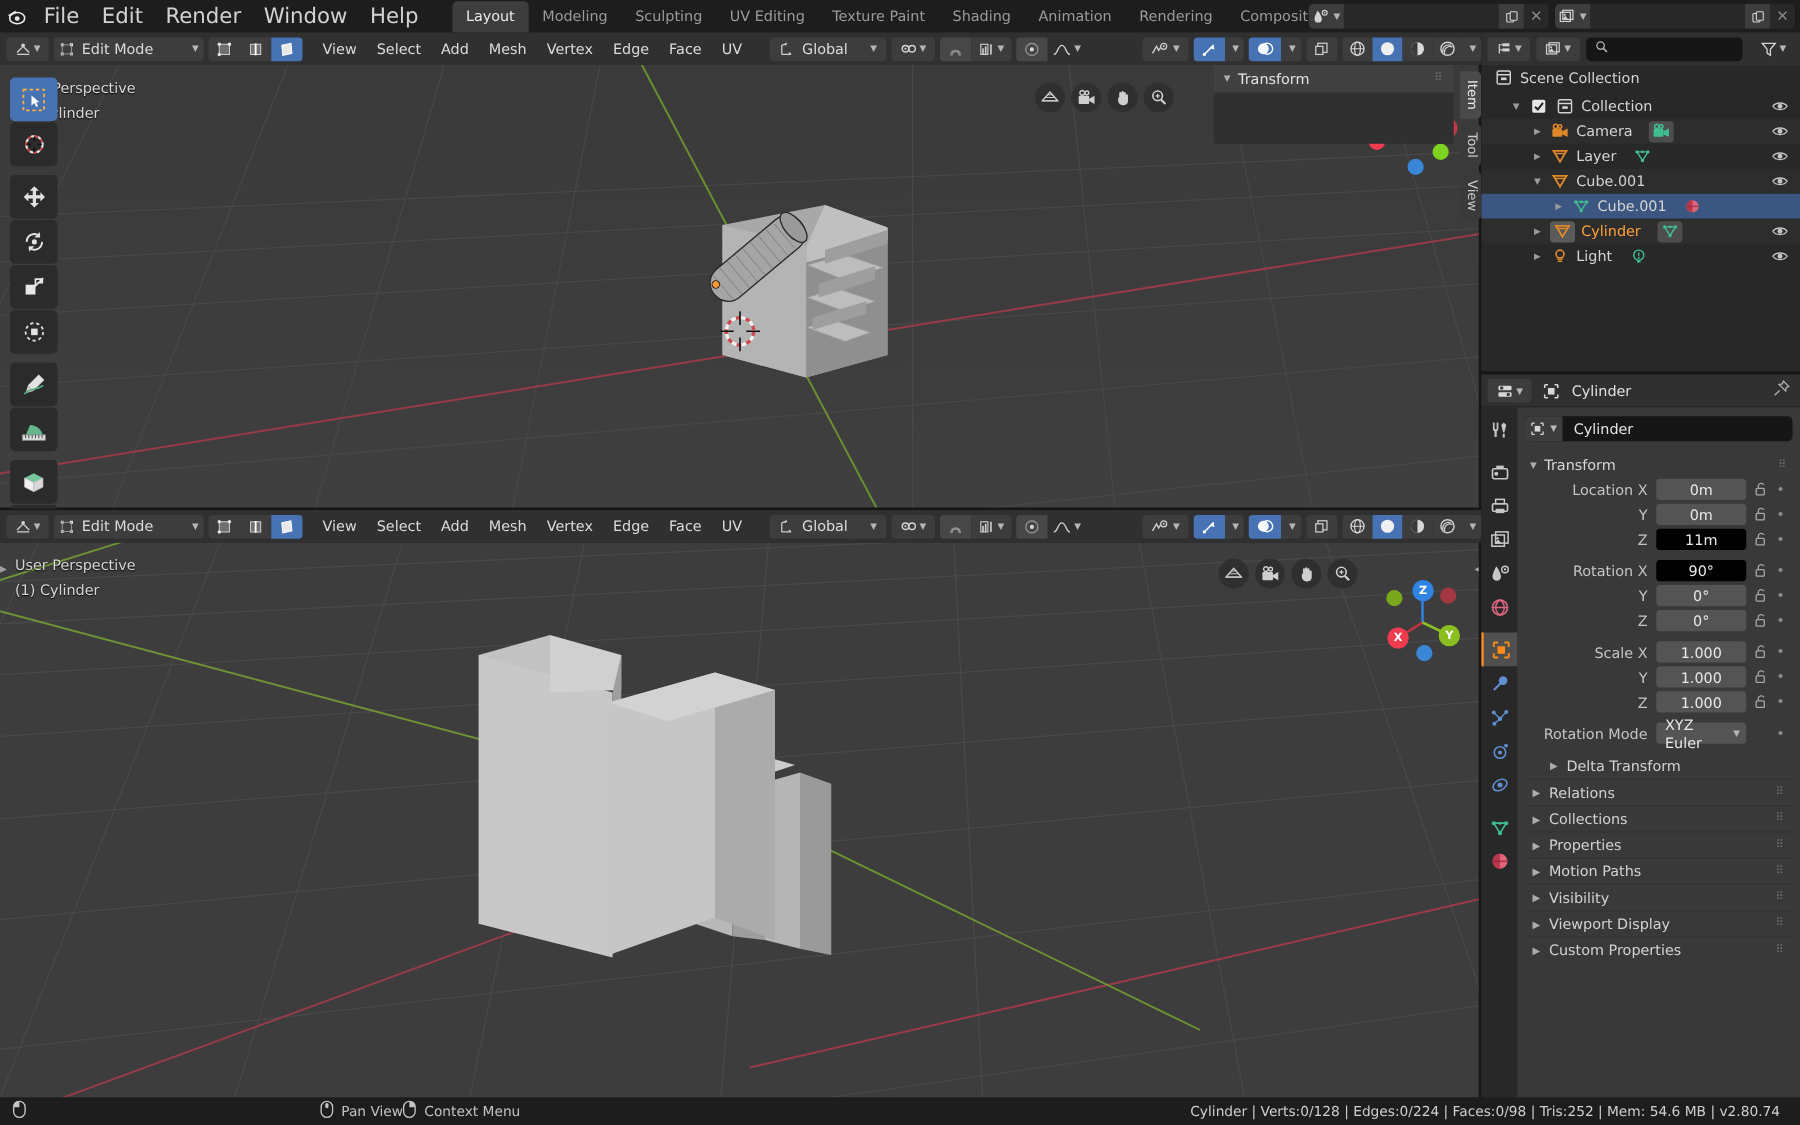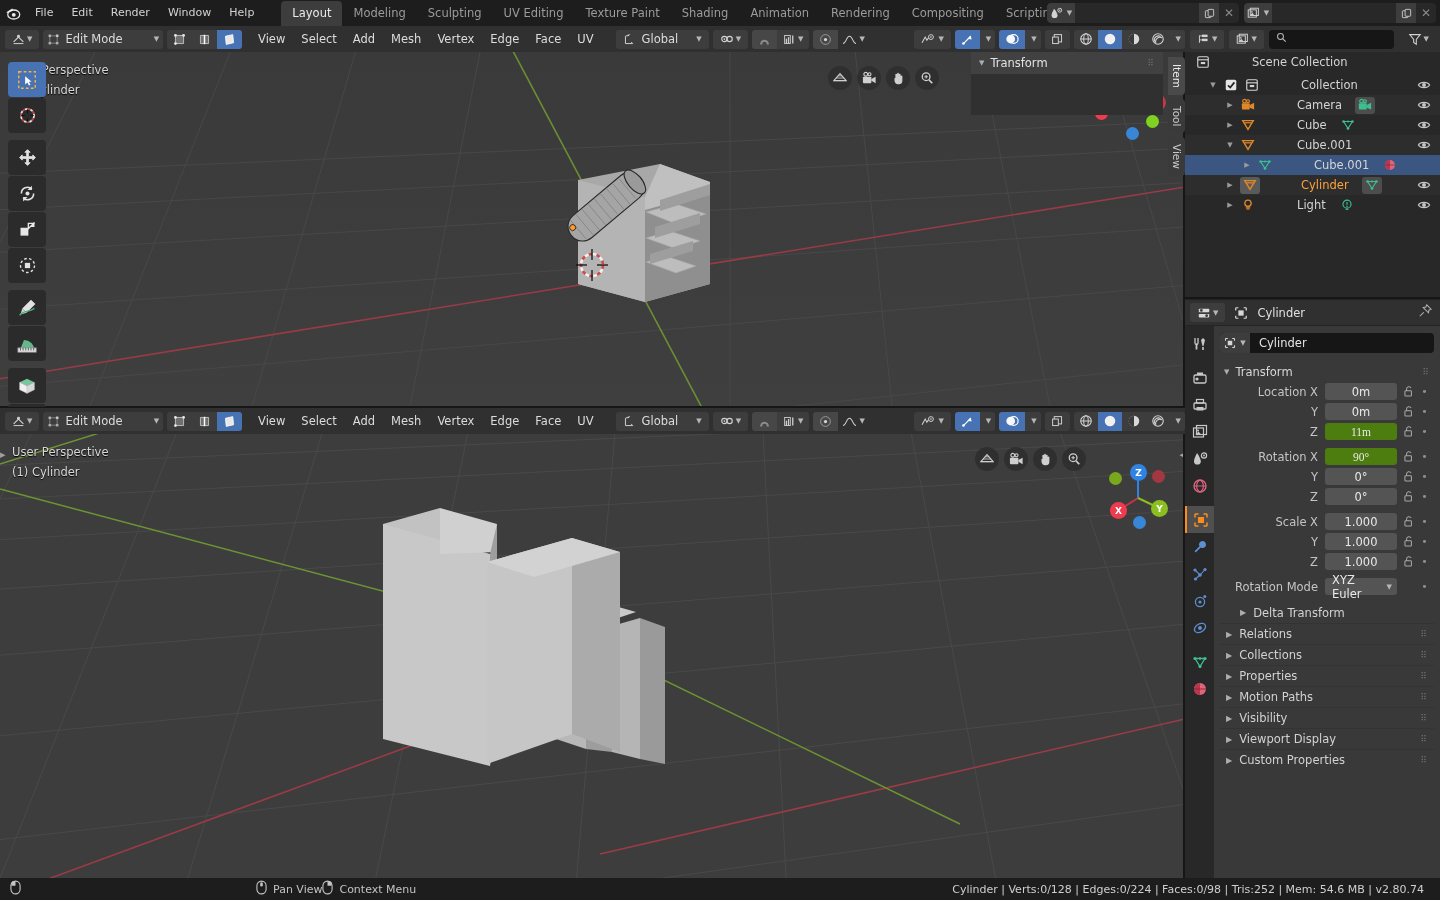--- a/index.html
+++ b/index.html
@@ -13,21 +13,21 @@
   }
   .app { position:relative; width:1440px; height:900px; }
 
   
   .topbar {
     position:absolute; left:0; top:0; width:1440px; height:26px;
     background:#1d1d1d; display:flex; align-items:center;
   }
   .blender-logo { width:26px; height:26px; display:flex; align-items:center; justify-content:center; }
   .menu-item {
-    padding:3px 9px; color:#d2d2d2; font-size:11px; border-radius:3px; line-height:14px;
+    padding:3px 9px; color:#d2d2d2; font-size:17px; border-radius:3px; line-height:14px;
   }
   .wstabs { display:flex; align-items:center; margin-left:18px; gap:0px; }
   .wstab {
     padding:5px 11px 6px; font-size:11.5px; color:#9b9b9b; border-radius:4px 4px 0 0;
     line-height:14px;
   }
   .wstab.active { background:#3d3d3d; color:#e9e9e9; }
   .wstab.plus { color:#b0b0b0; padding:4px 8px 5px; font-size:14px;}
   .topbar-right { position:absolute; right:4px; top:3px; display:flex; align-items:center; gap:5px; }
   .field {
@@ -124,21 +124,21 @@
     flex:1; height:19px; background:#161616; border-radius:4px; display:flex; align-items:center;
     padding-left:7px; gap:5px; margin-right:2px;
   }
   .out-rows { padding-top:3px; }
   .out-row {
     height:20px; display:flex; align-items:center; gap:5px; padding-right:8px; position:relative;
     color:#d4d4d4; font-size:11.5px;
   }
   .out-row.alt { background:#2d2d2d; }
   .out-row.selected { background:#3b5781; }
-  .out-row .lbl { white-space:nowrap;margin-left:36px; }
+  .out-row .lbl { white-space:nowrap; }
   .out-row .lbl.orange { color:#ffa23a; }
   .disc { width:10px; display:flex; align-items:center; justify-content:center; color:#9b9b9b; font-size:7px;}
   .eye { margin-left:auto; width:16px; display:flex; align-items:center; justify-content:center; }
   .ico { width:16px; height:16px; display:flex; align-items:center; justify-content:center; flex:0 0 auto;}
   .chip { width:20px;height:17px;border-radius:3px;display:flex;align-items:center;justify-content:center; }
 
   
   .properties { position:absolute; left:1185px; top:300px; width:255px; height:578px; background:#303030; }
   .prop-header {
     height:26px; background:#303030; display:flex; align-items:center; gap:8px; padding:0 8px 0 5px;
@@ -164,21 +164,21 @@
   .panel-title {
     display:flex; align-items:center; gap:6px; height:20px; color:#d7d7d7; font-size:11.5px;
     padding:0 4px;
   }
   .prop-row { display:flex; align-items:center; height:19px; margin-bottom:1px; }
   .prop-row .plabel { width:105px; text-align:right; padding-right:7px; color:#c4c4c4; font-size:11.5px; }
   .prop-row .pval {
     width:72px; height:17px; background:#545454; border-radius:3px; color:#e9e9e9;
     font-size:11.5px; display:flex; align-items:center; justify-content:center;
   }
-  .prop-row .pval.sel { background:#4d7c0f;font-family:Liberation Serif, serif; }
+  .prop-row .pval.sel { background:#000000; }
   .prop-row .pdrop {
     width:72px; height:17px; background:#545454; border-radius:3px; color:#e9e9e9;
     font-size:11.5px; display:flex; align-items:center; justify-content:flex-end;
     padding:0 5px 0 7px;
   }
   .lockico { width:15px; display:flex; justify-content:center; margin-left:4px; }
   .dotico { width:11px; text-align:center; color:#8d8d8d; font-size:11px; margin-left:3px;}
   .collapsed-row {
     display:flex; align-items:center; gap:7px; height:21px; color:#d2d2d2; font-size:11.5px;
     padding-left:6px; border-top:1px solid #333;
@@ -1060,21 +1060,21 @@
           </span>
         </div>
         <div class="out-row" style="padding-left: 40px;">
           <span class="disc">▶</span>
           <span class="ico">
             <svg width="14" height="14" viewBox="0 0 16 16">
               <path d="M2 3 L14 3 L8 13z" fill="none" stroke="#e08828" stroke-width="1.6"></path>
               <path d="M4 5.5 L12 5.5" stroke="#e08828" stroke-width="1.4"></path>
             </svg>
           </span>
-          <span class="lbl">Cube</span>
+          <span class="lbl">Layer</span>
           <span class="ico" style="margin-left: 8px;">
             <svg width="14" height="14" viewBox="0 0 16 16">
               <path d="M3 4 L13 4 L8 12z" fill="none" stroke="#3fbf8f" stroke-width="1.3"></path>
               <circle cx="3" cy="4" r="1.5" fill="#3fbf8f"></circle>
               <circle cx="13" cy="4" r="1.5" fill="#3fbf8f"></circle>
               <circle cx="8" cy="12" r="1.5" fill="#3fbf8f"></circle>
               <circle cx="8" cy="4" r="1.2" fill="#3fbf8f"></circle>
             </svg>
           </span>
           <span class="eye">

